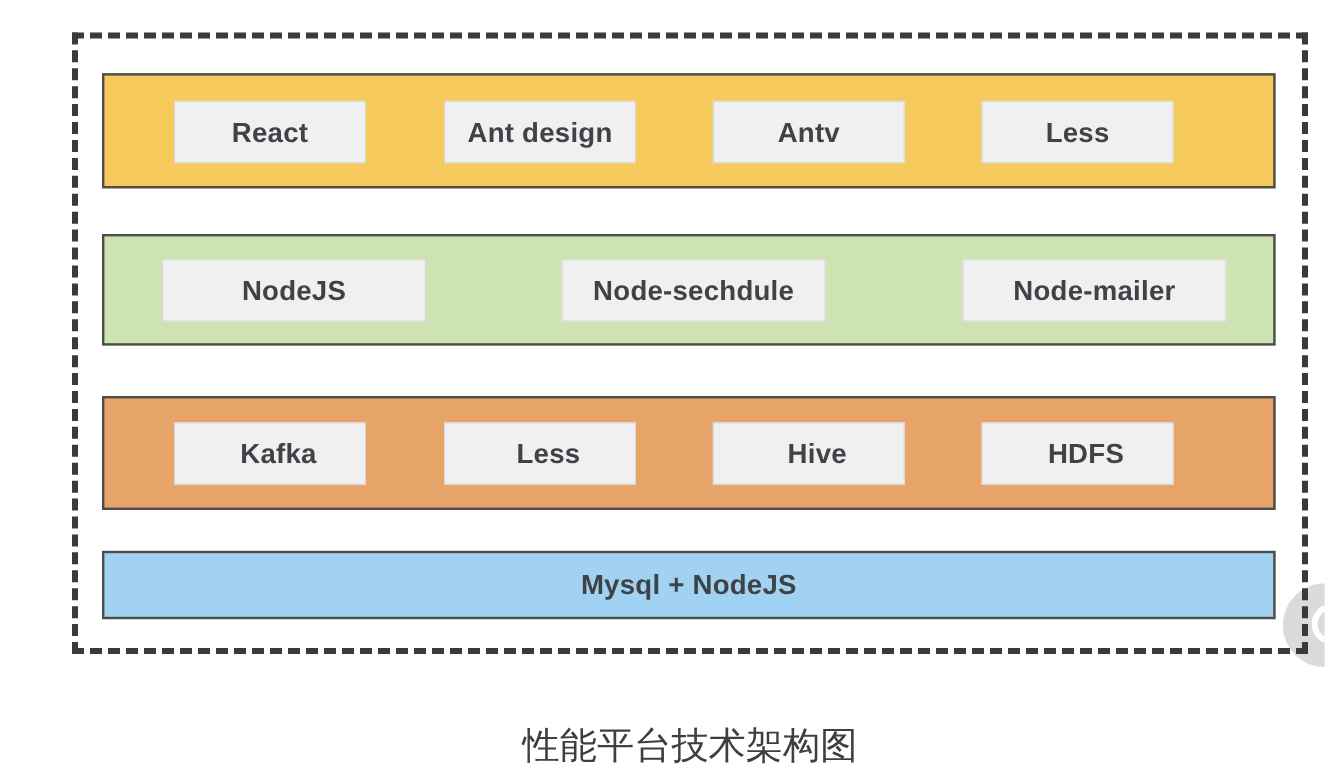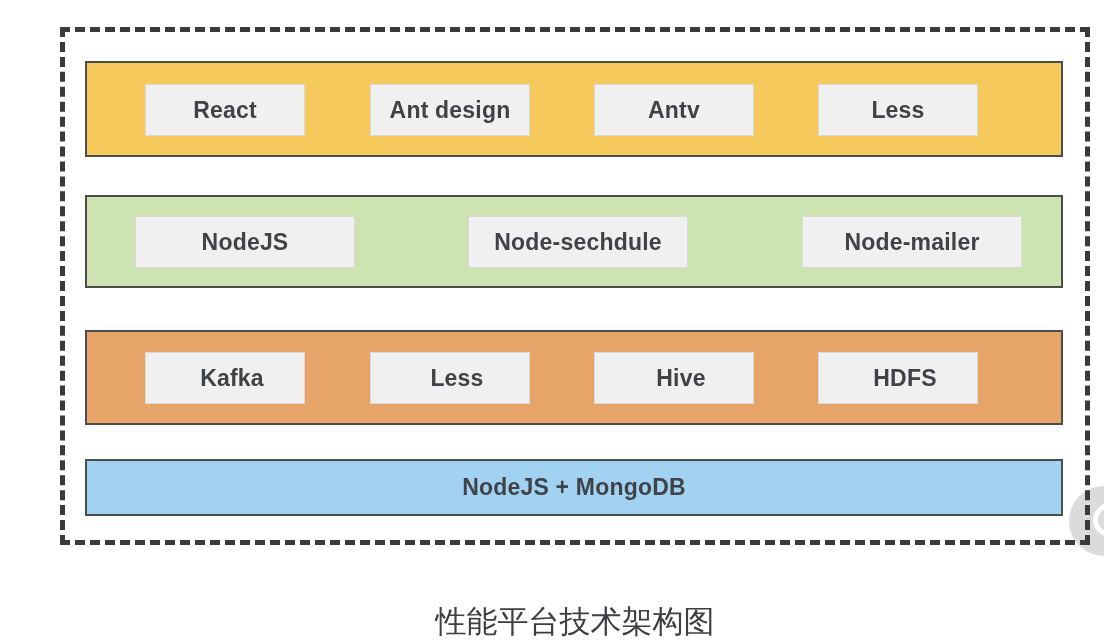--- a/index.html
+++ b/index.html
@@ -118,18 +118,18 @@
   </div>
 
   <div class="layer-bar layer-bigdata">
     <div class="tech-box w160 pos-a">Kafka</div>
     <div class="tech-box w160 pos-b">Less</div>
     <div class="tech-box w160 pos-d">HDFS</div>
     <div class="tech-box w160 pos-c">Hive</div>
   </div>
 
   <div class="layer-bar layer-storage">
-    <span class="storage-label">NodeJS + MongoDB</span>
+    <span class="storage-label">Mysql + NodeJS</span>
   </div>
 
   <div class="caption">性能平台技术架构图</div>
 
 </div>
 
 </body></html>

